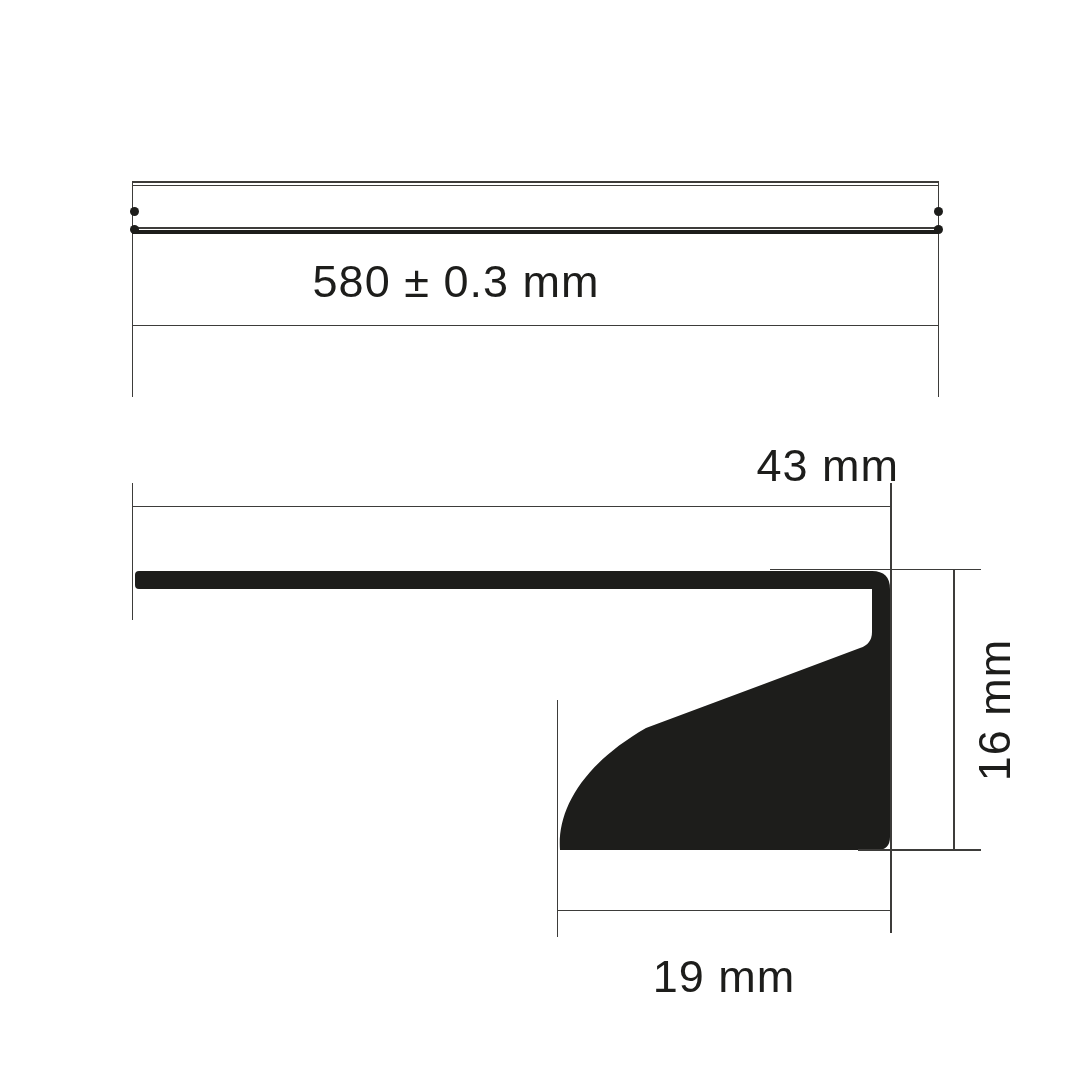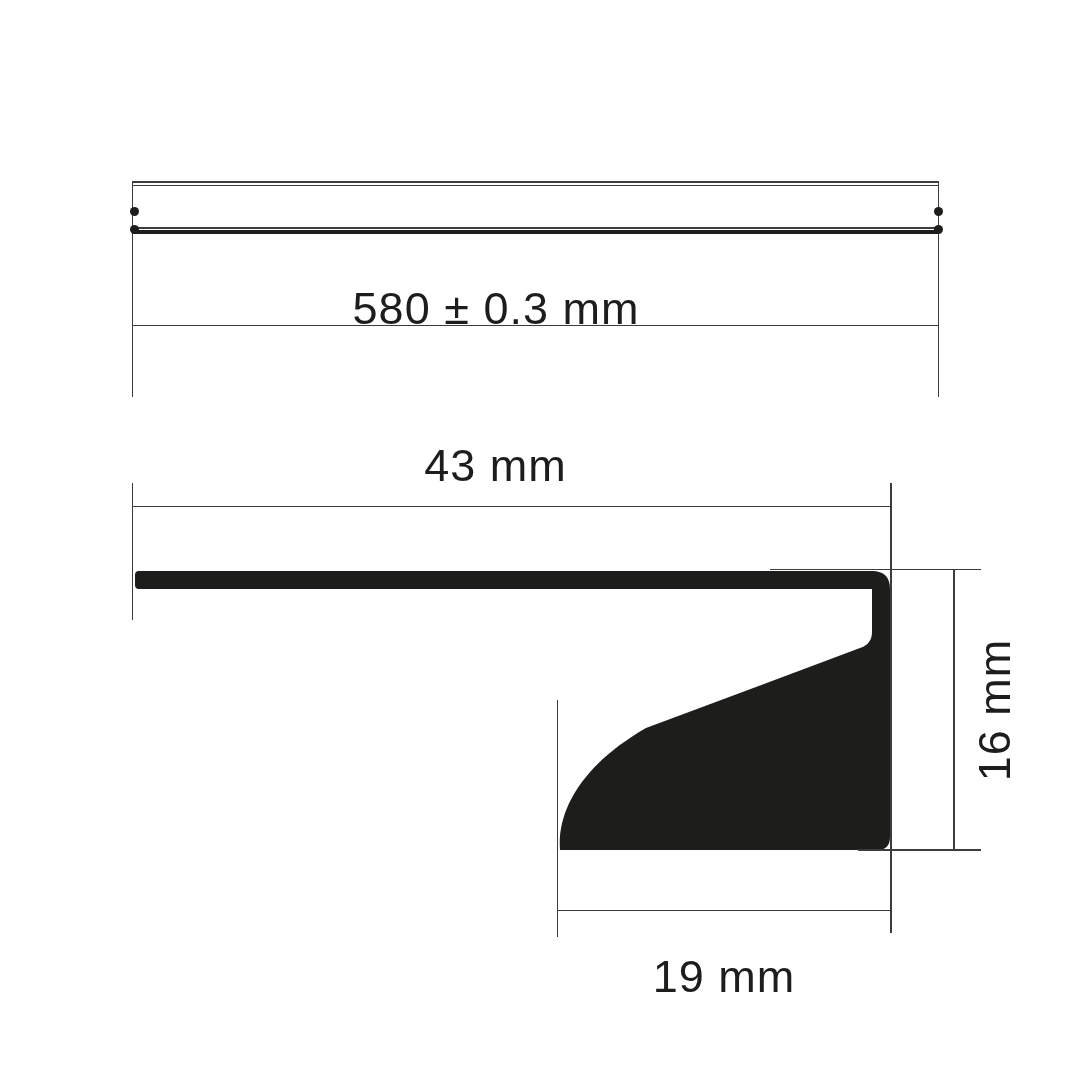--- a/index.html
+++ b/index.html
@@ -50,26 +50,26 @@
 
     <div class="ln" style="left:132px; top:227px; width:807px; height:1.5px;"></div>
     <div class="ln ink" style="left:132px; top:229.5px; width:807px; height:4px;"></div>
 
     <div class="dot" style="left:129.5px; top:207px;"></div>
     <div class="dot" style="left:129.5px; top:225px;"></div>
     <div class="dot" style="left:933.5px; top:207px;"></div>
     <div class="dot" style="left:933.5px; top:225px;"></div>
 
     <div class="ln" style="left:132px; top:324.5px; width:807px; height:1.5px;"></div>
-    <div class="dim-text" style="left:132px; top:283px; width:648px;margin-left:40px;">580 ± 0.3 mm</div>
+    <div class="dim-text" style="left:132px; top:256px; width:648px;">580 ± 0.3 mm</div>
   </div>
 
   <div>
 
-    <div class="dim-text" style="left:116px; top:440px; width:759px;">43 mm</div>
+    <div class="dim-text" style="left:140px; top:440px; width:759px;text-align:right;">43 mm</div>
     <div class="ln" style="left:132px; top:505.5px; width:759px; height:1.5px;"></div>
     <div class="ln" style="left:131.5px; top:483px; width:1.6px; height:137px;"></div>
     <div class="ln" style="left:890px; top:483px; width:1.6px; height:450px;"></div>
 
     <svg class="shape" width="1080" height="1080" viewBox="0 0 1080 1080" aria-hidden="true">
       <path d="M 139,589
                Q 135,589 135,585
                L 135,575
                Q 135,571 139,571
                L 872,571

